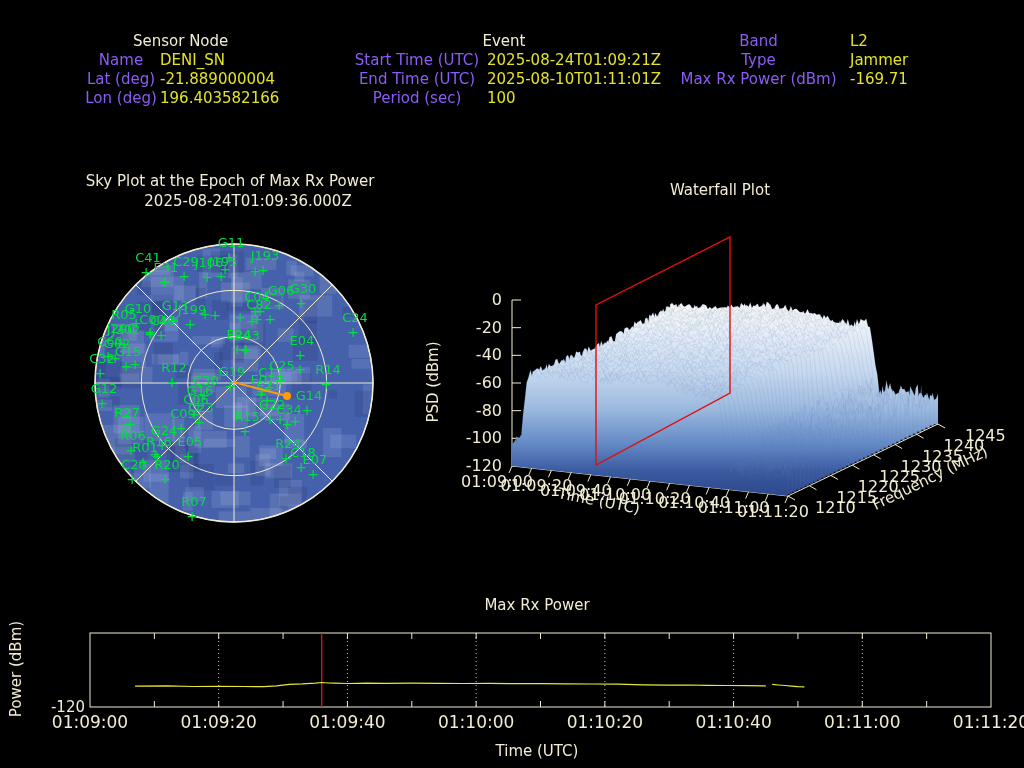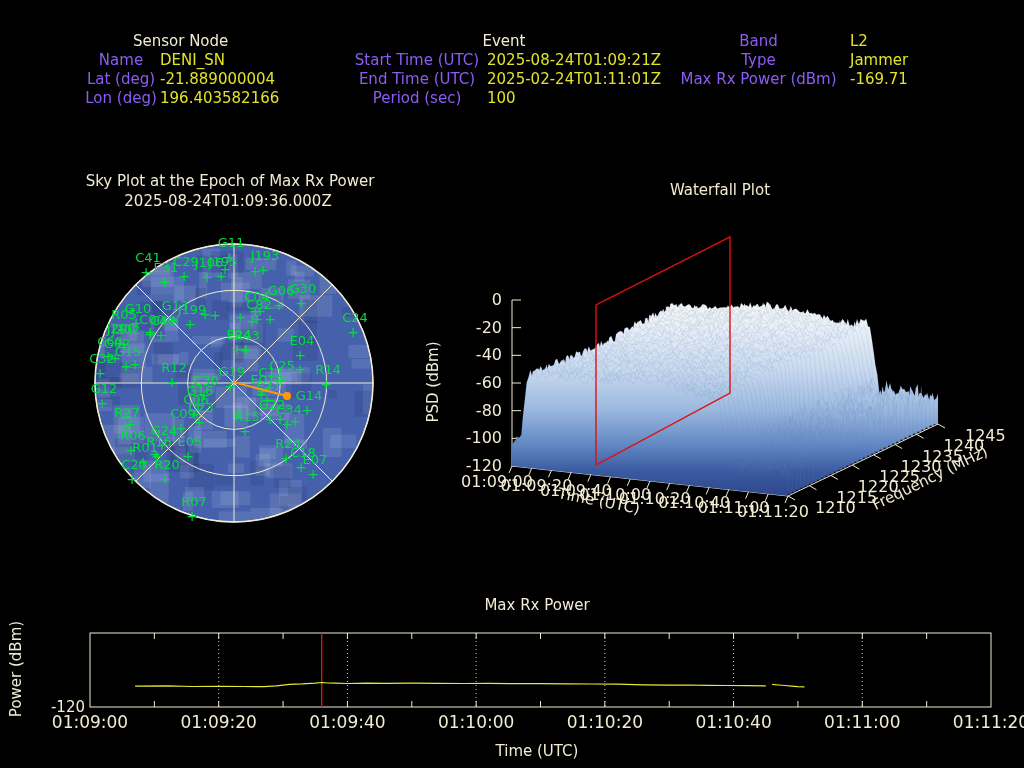--- a/index.html
+++ b/index.html
@@ -492,21 +492,21 @@
   </div>
 
   <div class="hblock w140" style="left:347px">
     <div class="htitle">Event</div>
     <div class="hrow">
       <span class="hlabel">Start Time (UTC)</span>
       <span class="hval">2025-08-24T01:09:21Z</span>
     </div>
     <div class="hrow">
       <span class="hlabel">End Time (UTC)</span>
-      <span class="hval">2025-02-24T01:11:01Z</span>
+      <span class="hval">2025-08-10T01:11:01Z</span>
     </div>
     <div class="hrow">
       <span class="hlabel">Period (sec)</span>
       <span class="hval">100</span>
     </div>
   </div>
 
   <div class="hblock w183" style="left:667px">
     <div class="hrow">
       <span class="hlabel">Band</span>
@@ -516,21 +516,21 @@
       <span class="hlabel">Type</span>
       <span class="hval">Jammer</span>
     </div>
     <div class="hrow">
       <span class="hlabel">Max Rx Power (dBm)</span>
       <span class="hval">-169.71</span>
     </div>
   </div>
 
   <div class="lbl center" style="left:10px;top:172px;width:440px">Sky Plot at the Epoch of Max Rx Power</div>
-  <div class="lbl center" style="left:8px;top:192px;width:440px">2025-08-24T01:09:36.000Z</div>
+  <div class="lbl center" style="left:28px;top:192px;width:440px">2025-08-24T01:09:36.000Z</div>
   <div class="lbl center" style="left:590px;top:181px;width:260px">Waterfall Plot</div>
   <div class="lbl center rot-90" style="left:383px;top:373px;width:100px">PSD (dBm)</div>
   <div class="lbl center" style="left:549px;top:492px;width:100px;transform:rotate(11deg)">Time (UTC)</div>
   <div class="lbl center" style="left:855px;top:469px;width:150px;transform:rotate(-26deg)">Frequency (MHz)</div>
   <div class="lbl center" style="left:437px;top:596px;width:200px">Max Rx Power</div>
   <div class="lbl center rot-90" style="left:-34px;top:660px;width:100px">Power (dBm)</div>
   <div class="lbl" style="left:25px;top:698px;width:60px;text-align:right">-120</div>
   <div class="lbl center" style="left:437px;top:742px;width:200px">Time (UTC)</div>
 </div>
 

